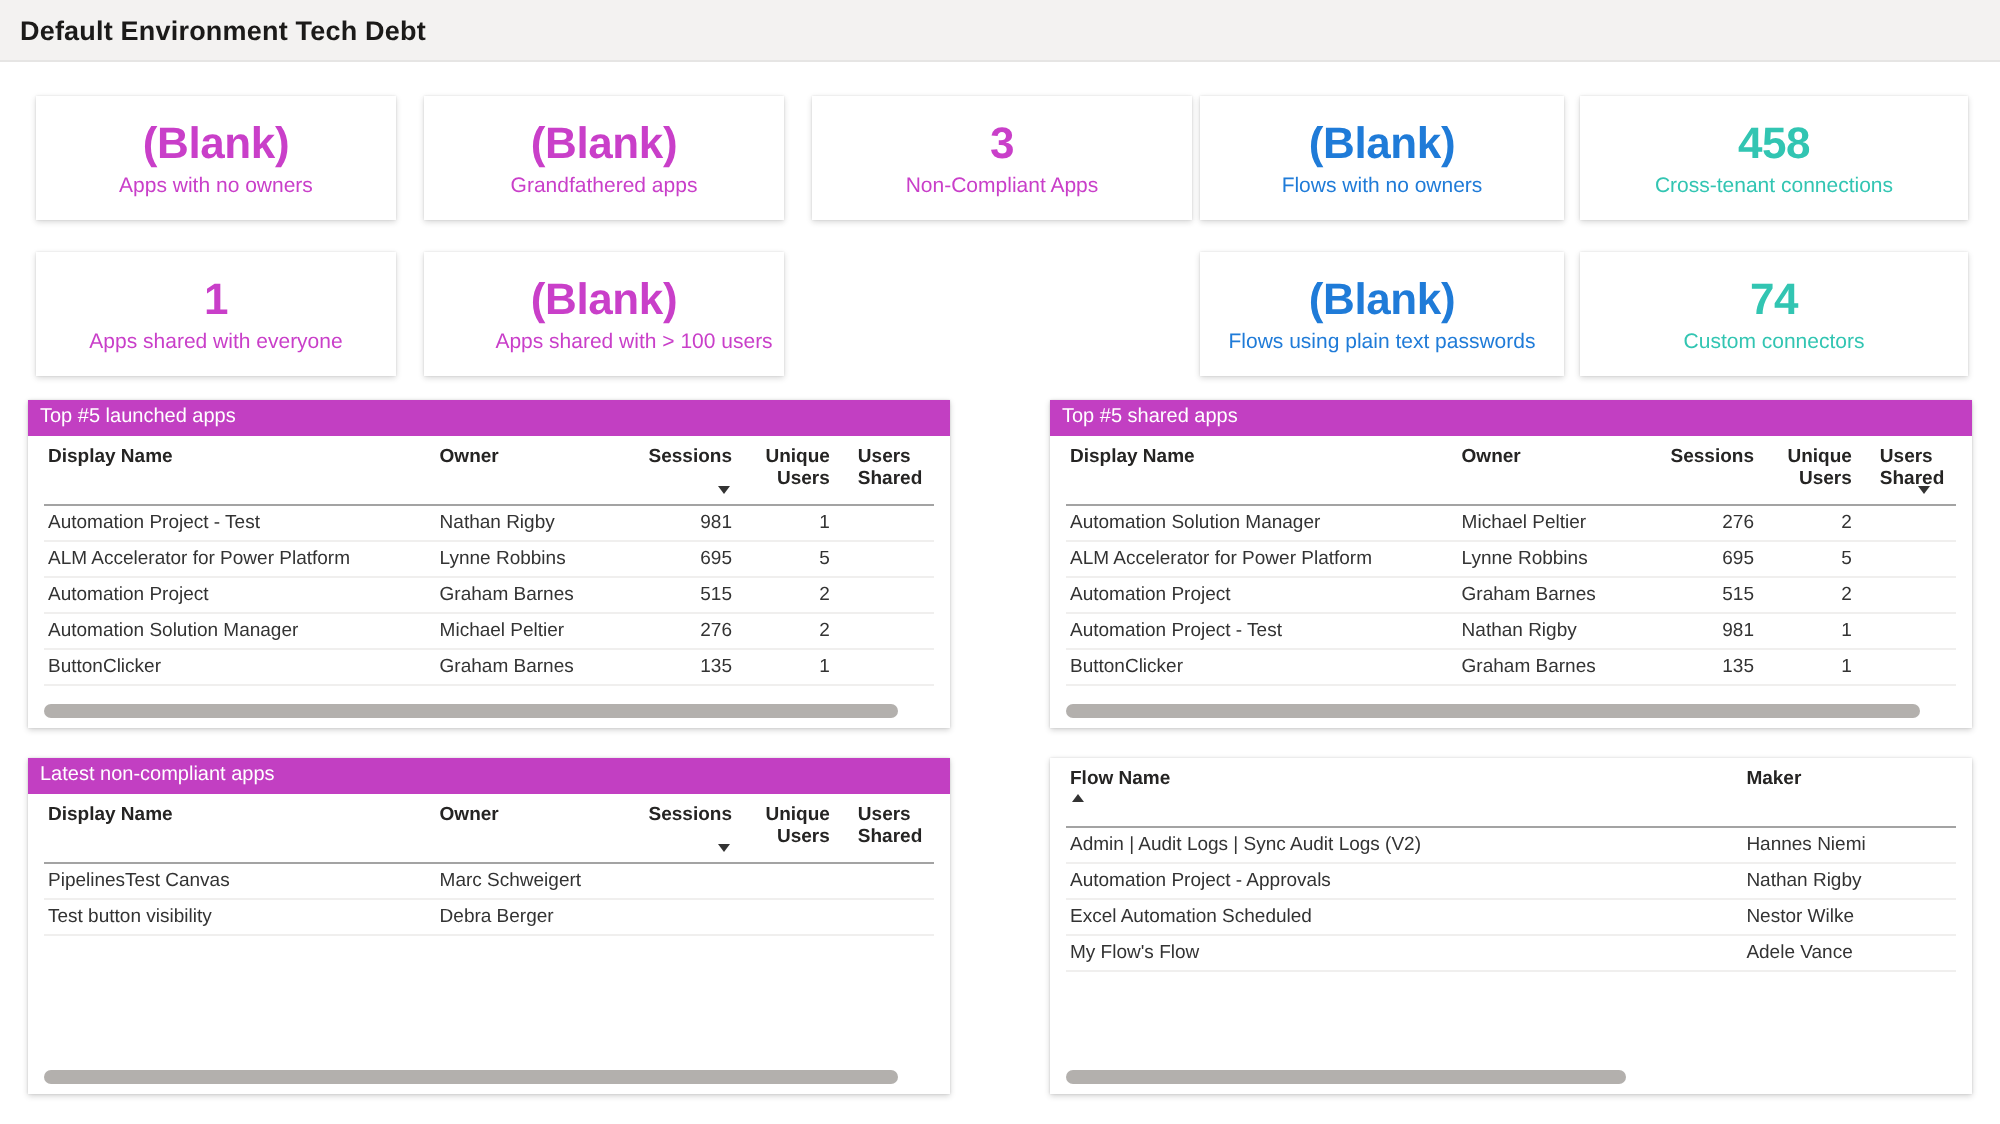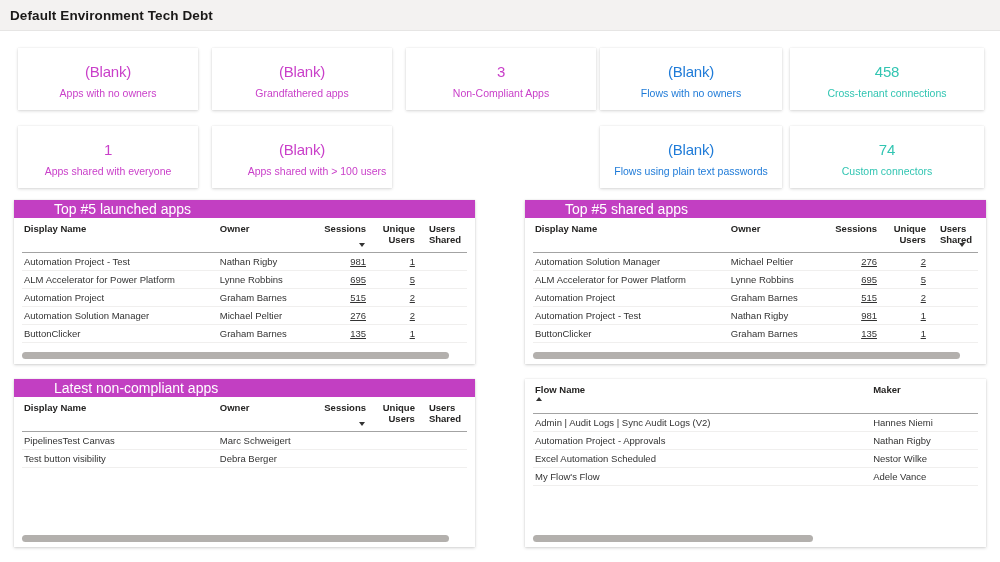--- a/index.html
+++ b/index.html
@@ -45,23 +45,23 @@
   .kpi-card {
     position: absolute;
     background: #ffffff;
     box-shadow: 0 1px 3px rgba(0,0,0,0.16), 0 0 1px rgba(0,0,0,0.10);
     display: flex;
     flex-direction: column;
     align-items: center;
     justify-content: center;
   }
   .kpi-value {
-    font-size: 15px;
+    font-size: 22px;
     line-height: 25px;
-    font-weight: 400;
+    font-weight: 700;
     letter-spacing: -0.2px;
   }
   .kpi-label {
     font-size: 10.5px;
     line-height: 14px;
     margin-top: 2px;
     font-weight: 400;
     white-space: nowrap;
   }
 
@@ -75,24 +75,23 @@
     overflow: hidden;
   }
   .tbl-head {
     height: 18px;
     display: flex;
     align-items: center;
     padding-left: 6px;
     flex: 0 0 auto;
   }
   .tbl-head-text {
-    font-size: 14px;
+    font-size: 10px;
     color: #ffffff;
     line-height: 12px;
-    margin-left: 34px;
   }
   .tbl-body {
     flex: 1 1 auto;
     position: relative;
     padding: 0 8px;
   }
   table.grid {
     width: 100%;
     border-collapse: collapse;
     table-layout: fixed;
@@ -114,21 +113,21 @@
     font-size: 9.5px;
     color: #333333;
     padding: 3px 4px 3px 2px;
     line-height: 11px;
     border-bottom: 1px solid #f0efee;
     height: 17px;
     overflow: hidden;
     white-space: nowrap;
     text-overflow: ellipsis;
   }
-  table.grid tbody td.num { text-align: right; padding-right: 12px; text-decoration: underline; }
+  table.grid tbody td.num { text-align: right; padding-right: 12px; }
   table.grid tbody tr:last-child td { border-bottom: 1px solid #f0efee; }
 
   .sort-caret {
     display: block;
     width: 0; height: 0;
     position: absolute;
   }
   .sort-desc {
     border-left: 3.5px solid transparent;
     border-right: 3.5px solid transparent;

